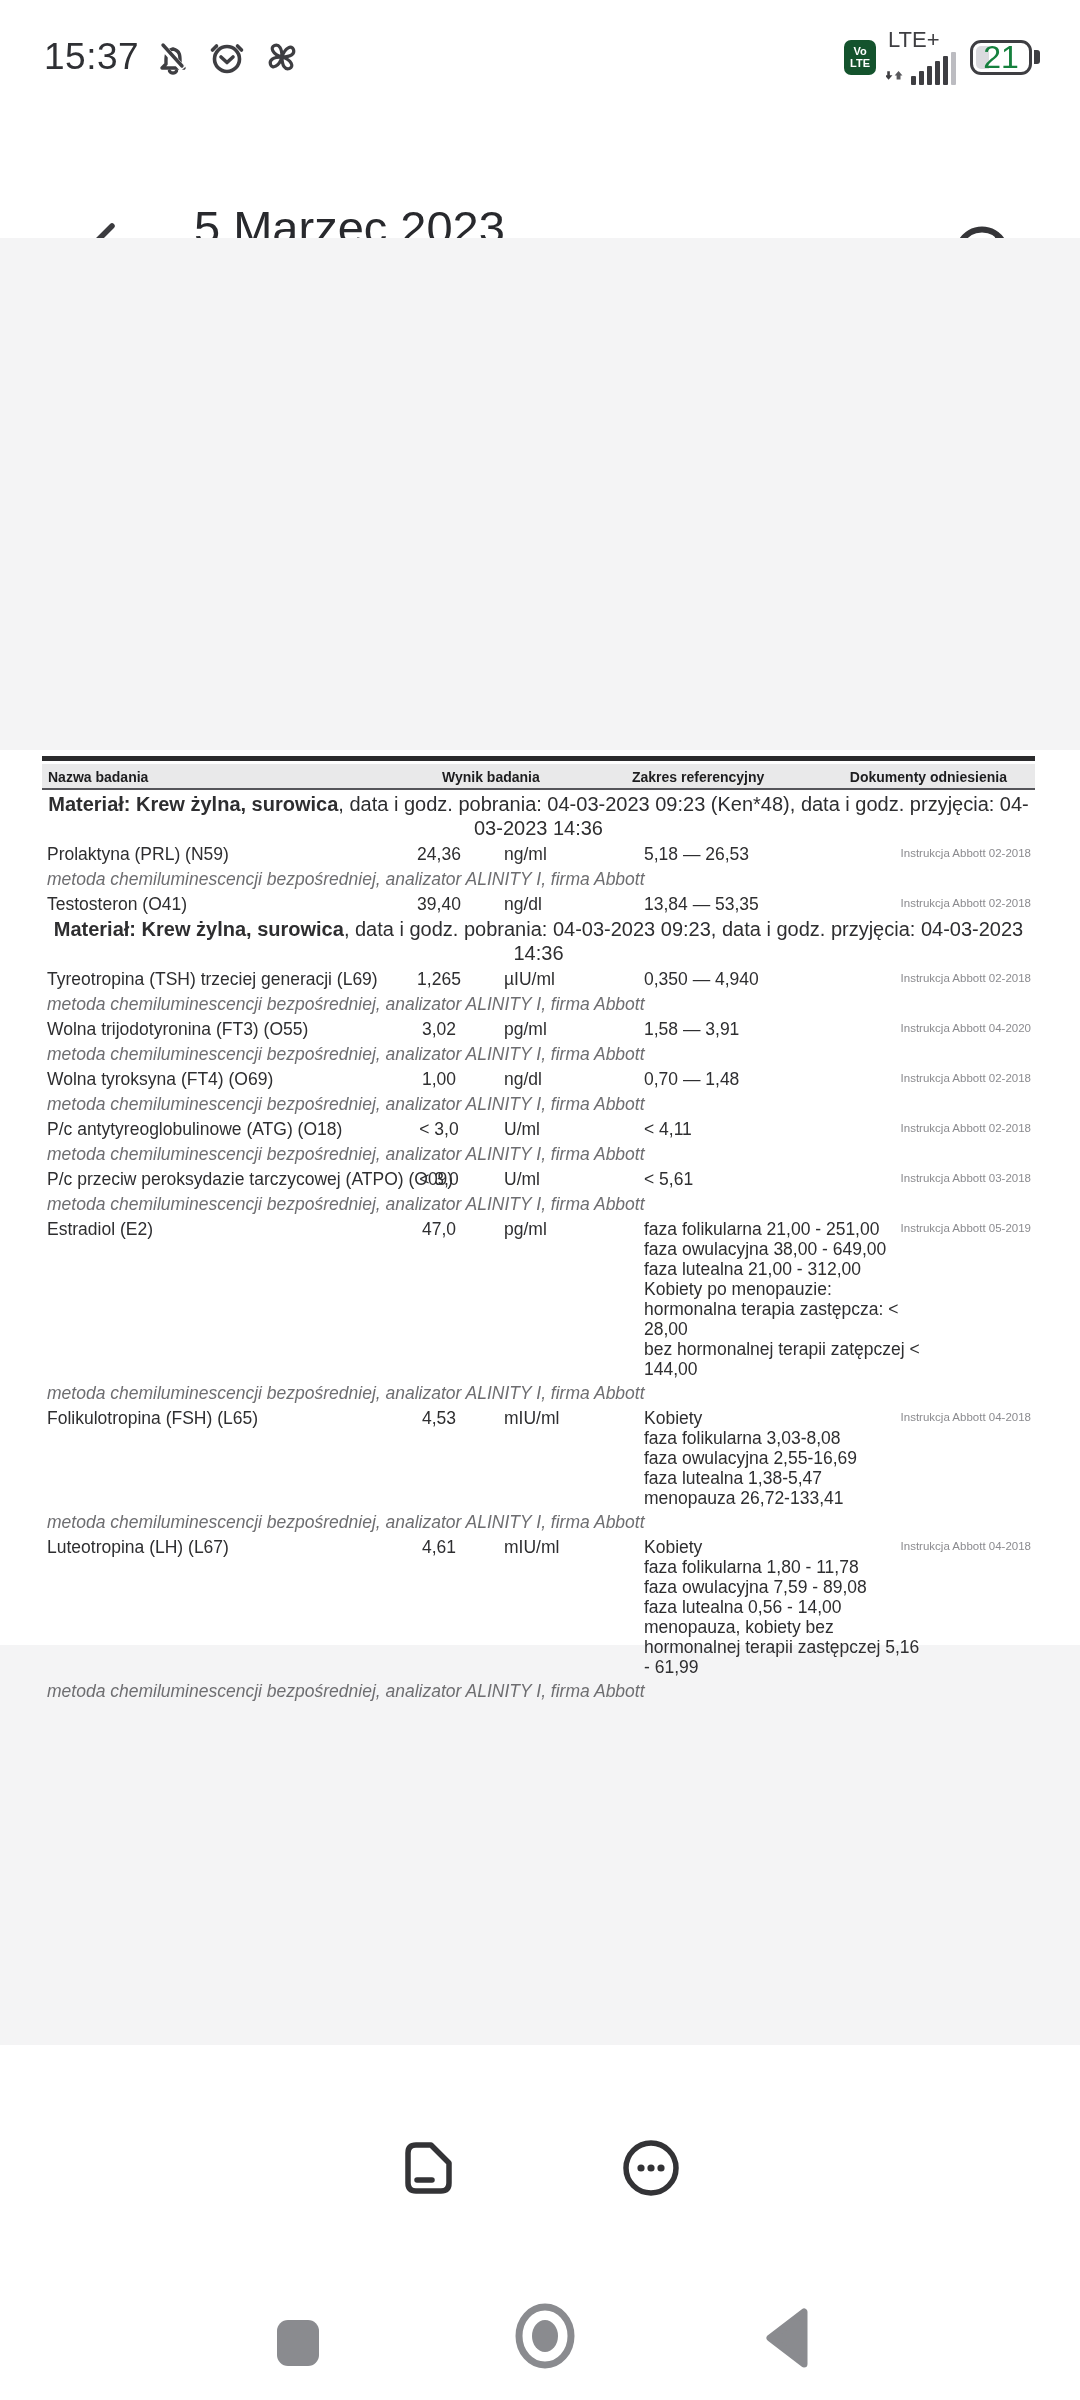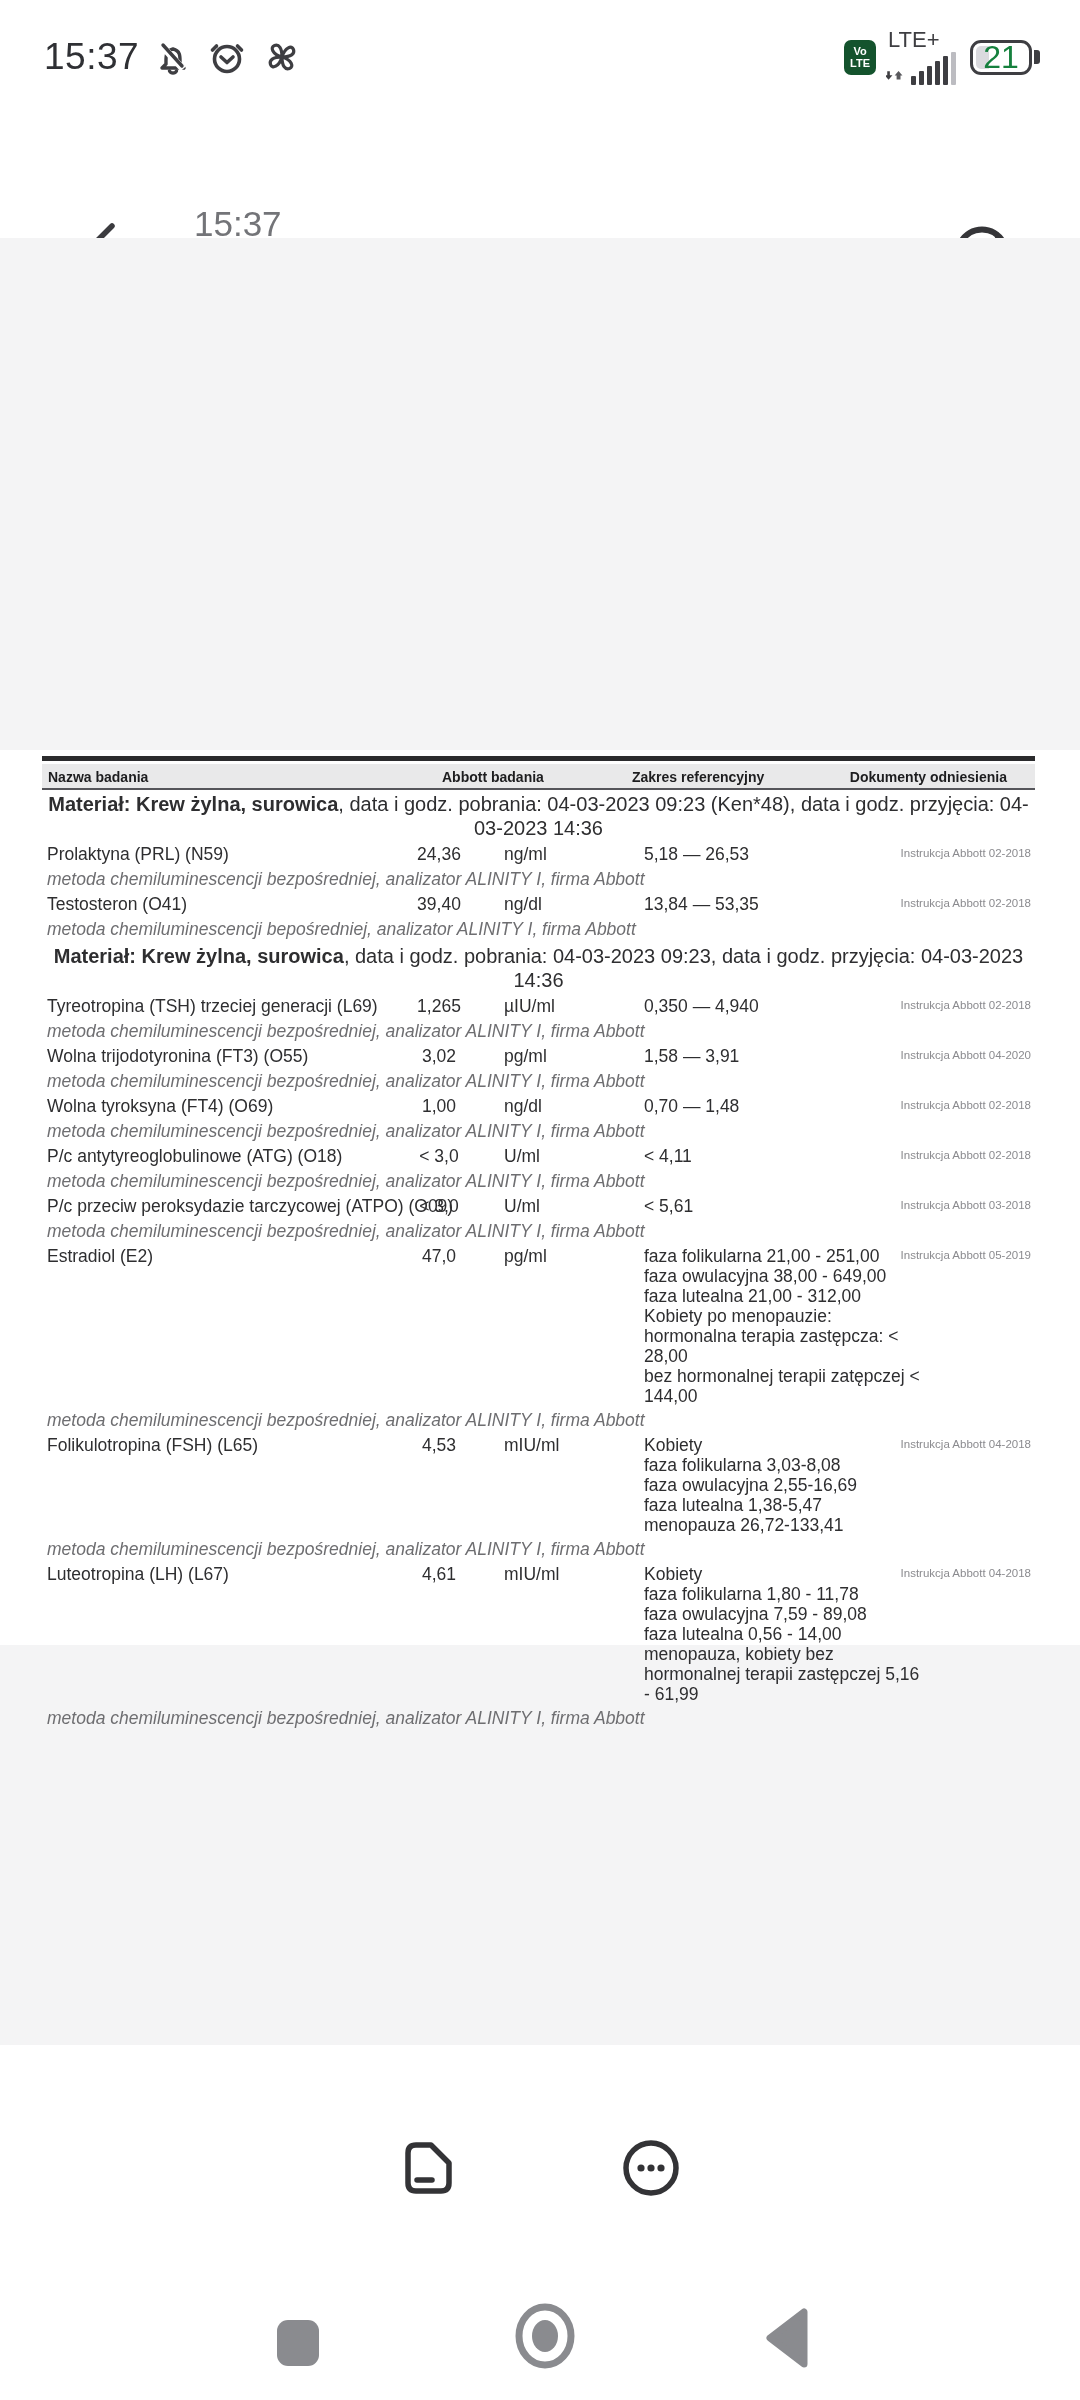--- a/index.html
+++ b/index.html
@@ -139,20 +139,21 @@
     </div>
   </div>
 
   <div class="app-header">
     <div class="back-btn">
       <svg width="62" height="52" viewBox="0 0 62 52">
         <path d="M55 26 H10 M26 8 L8 26 L26 44" fill="none" stroke="#3b3b3f" stroke-width="5.5" stroke-linecap="round" stroke-linejoin="round"></path>
       </svg>
     </div>
     <div class="hdr-titles">
+      <div class="hdr-title">5 Marzec 2023</div>
       <div class="hdr-subtitle">15:37</div>
     </div>
     <div class="rotate-btn">
       <svg width="68" height="68" viewBox="0 0 68 68">
         <g fill="none" stroke="#353538" stroke-width="6">
           <path d="M13 24 A24 24 0 0 1 55 24" stroke-linecap="round"></path>
           <path d="M55 44 A24 24 0 0 1 13 44" stroke-linecap="round"></path>
         </g>
         <path d="M50 14 L57 27 L43 27 Z" fill="#353538"></path>
         <path d="M18 54 L11 41 L25 41 Z" fill="#353538"></path>
@@ -160,21 +161,21 @@
       </svg>
     </div>
   </div>
 
   <div class="viewer-bg"></div>
 
   <div class="doc">
     <div class="tbl-topline"></div>
     <div class="tbl-head">
       <span class="th-name">Nazwa badania</span>
-      <span class="th-result">Abbott badania</span>
+      <span class="th-result">Wynik badania</span>
       <span class="th-range">Zakres referencyjny</span>
       <span class="th-docs">Dokumenty odniesienia</span>
     </div>
 
     <div class="material">
       <b>Materiał: Krew żylna, surowica</b><span>, data i godz. pobrania: 04-03-2023 09:23 (Ken*48), data i godz. przyjęcia: 04-03-2023 14:36</span>
     </div>
 
     <div class="test-row">
       <span class="c-name">Prolaktyna (PRL) (N59)</span>
@@ -189,21 +190,20 @@
 
     <div class="test-row">
       <span class="c-name">Testosteron (O41)</span>
       <span class="c-val">39,40</span>
       <span class="c-unit">ng/dl</span>
       <span class="c-range">
           <div>13,84 — 53,35</div>
         </span>
       <span class="c-doc">Instrukcja Abbott 02-2018</span>
     </div>
-    <div class="method">metoda chemiluminescencji bepośredniej, analizator ALINITY I, firma Abbott</div>
 
     <div class="material">
       <b>Materiał: Krew żylna, surowica</b><span>, data i godz. pobrania: 04-03-2023 09:23, data i godz. przyjęcia: 04-03-2023 14:36</span>
     </div>
 
     <div class="test-row">
       <span class="c-name">Tyreotropina (TSH)  trzeciej generacji (L69)</span>
       <span class="c-val">1,265</span>
       <span class="c-unit">µIU/ml</span>
       <span class="c-range">

